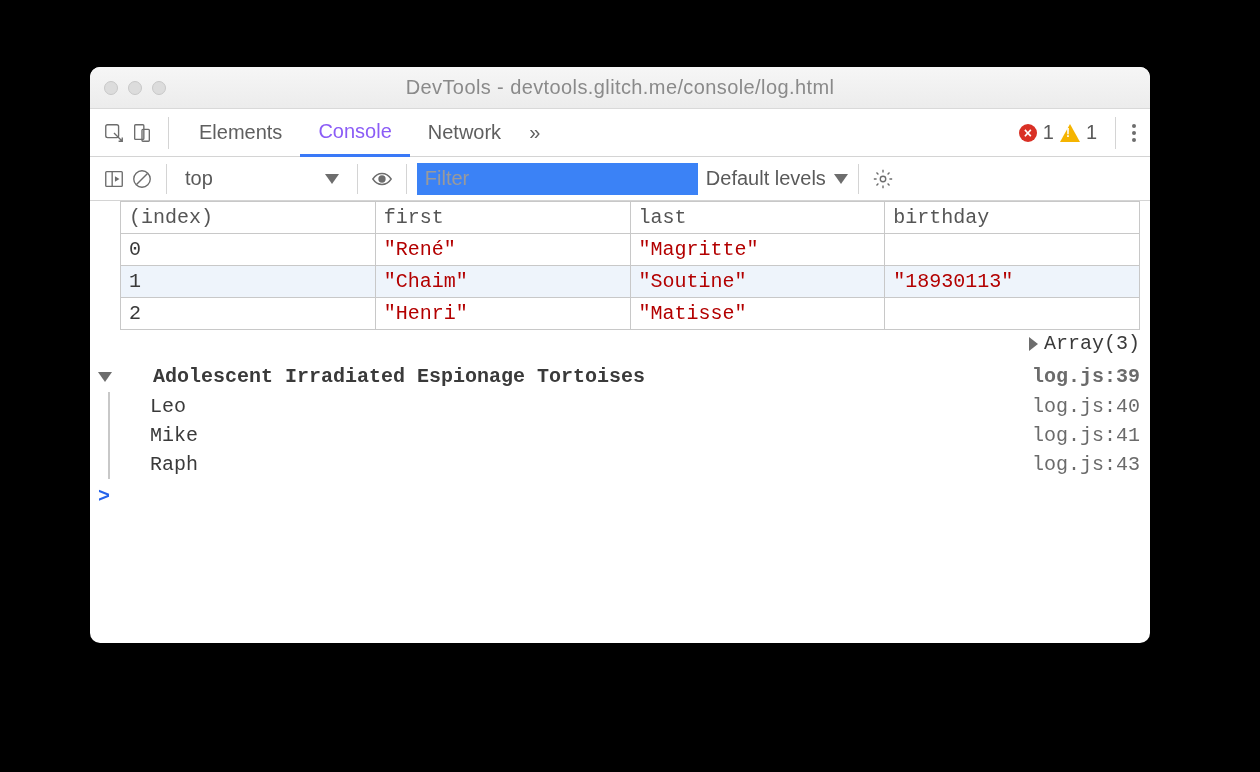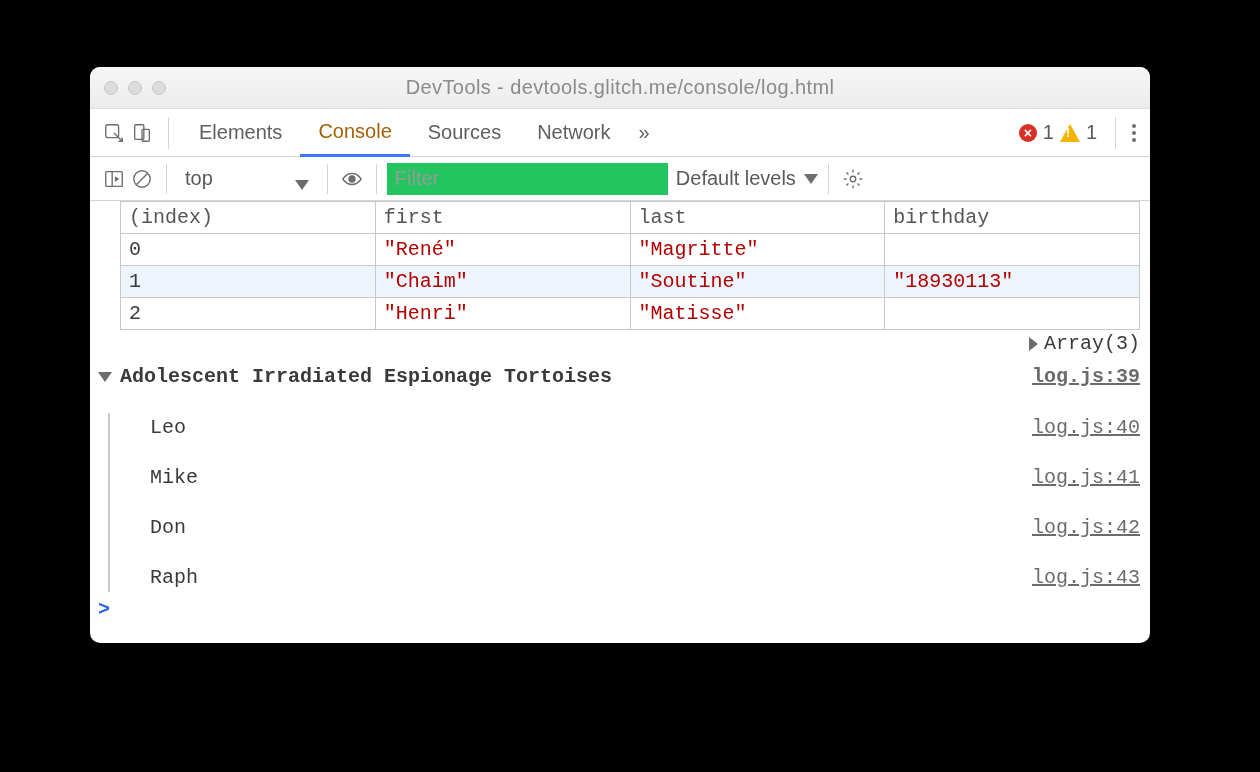--- a/index.html
+++ b/index.html
@@ -54,21 +54,21 @@
     cursor: pointer;
   }
   .tab {
     padding: 12px 18px;
     height: 48px;
     display: flex; align-items: center;
     color: #5f5f5f;
     cursor: pointer;
   }
   .tab.active {
-    color: #a16207;
+    color: #8b5cf6;
     border-bottom: 3px solid #3a79f7;
     font-weight: 500;
   }
   .tabbar .spacer { flex: 1; }
   .counts { display:flex; align-items:center; gap:6px; margin-right:6px; font-size:20px; color:#5a5a5a;}
   .circle {
     width:18px; height:18px; border-radius:50%;
     display:inline-flex; align-items:center; justify-content:center;
     color:#fff; font-weight:bold; font-size:14px;
   }
@@ -91,30 +91,30 @@
     height: 44px;
     border-bottom: 1px solid #d4d4d4;
     display: flex;
     align-items: center;
     padding: 0 10px;
     font-size: 20px;
     color:#5a5a5a;
   }
   .toolbar2 .sep { width:1px; height:30px; background:#d4d4d4; margin:0 10px; }
   .dropdown {
-    display:flex; align-items:flex-end; gap:82px;
+    display:flex; align-items:center; gap:112px;
     padding:0 8px; cursor:pointer;
   }
   .chev-down {
     width:0;height:0; border-left:7px solid transparent; border-right:7px solid transparent; border-top:10px solid #6d6d6d;
   }
   .filter-input {
     flex:0 0 250px;
     height:32px; border:none; outline:none;
-    font-size:20px; color:#333; background:#22c55e;
+    font-size:20px; color:#333; background:#3b82f6;
     padding:0 8px;
   }
   .filter-input::placeholder{color:#9a9a9a;}
   .levels { margin-left:8px; display:flex; align-items:center; gap:8px; cursor:pointer;}
   
   .content {
     flex:1;
     overflow:auto;
     padding:0 10px 0 30px;
     font-family: Menlo, "Courier New", monospace;
@@ -150,47 +150,46 @@
     border-bottom:7px solid transparent;
     border-left:9px solid #6d6d6d;
     margin-right:6px;
     vertical-align:middle;
   }
   
   .group-head {
     display:flex; align-items:center;
     padding:4px 0;
     font-weight:bold;
+    gap:33px;
   }
   .tri-down {
     display:inline-block;
     width:0;height:0;
     border-left:7px solid transparent;
     border-right:7px solid transparent;
     border-top:10px solid #6d6d6d;
     margin-right:8px;
     margin-left:-22px;
   }
   .src-link {
     margin-left:auto;
     color:#6b6b6b;
-    text-decoration:underline;
     font-family:Menlo, "Courier New", monospace;
     font-size:20px;
     cursor:pointer;
   }
   .group-body {
     border-left:2px solid #c8c8c8;
     margin-left:-12px;
     padding-left:40px;
   }
   .log-line {
     display:flex;
     padding:3px 0;
-    margin-top:21px;
   }
   .prompt {
     color:#2563eb;
     font-weight:bold;
     margin-left:-22px;
     padding-top:6px;
   }
   
   svg.ic { width:22px; height:22px; stroke:#6d6d6d; stroke-width:1.5; fill:none; }
 </style>
@@ -217,21 +216,20 @@
     </span>
     <span class="icon-btn">
       <svg class="ic" viewBox="0 0 24 24">
           <rect x="4" y="3" width="10" height="16" rx="1"></rect>
           <rect x="12" y="8" width="8" height="13" rx="1"></rect>
         </svg>
     </span>
     <div class="sep"></div>
     <div class="tab">Elements</div>
     <div class="tab active">Console</div>
-    <div class="tab">Sources</div>
     <div class="tab">Network</div>
     <div class="tab" style="padding:0 10px">»</div>
     <div class="spacer"></div>
     <div class="counts">
       <span class="circle err">×</span>
       <span>1</span>
       <span class="tri warn"></span>
       <span>1</span>
     </div>
     <div class="sep"></div>
@@ -327,24 +325,20 @@
     <div class="group-body">
       <div class="log-line">
         <span>Leo</span>
         <a class="src-link">log.js:40</a>
       </div>
       <div class="log-line">
         <span>Mike</span>
         <a class="src-link">log.js:41</a>
       </div>
       <div class="log-line">
-        <span>Don</span>
-        <a class="src-link">log.js:42</a>
-      </div>
-      <div class="log-line">
         <span>Raph</span>
         <a class="src-link">log.js:43</a>
       </div>
     </div>
 
     <div class="prompt">&gt;</div>
   </div>
 </div>
 
 </body></html>

